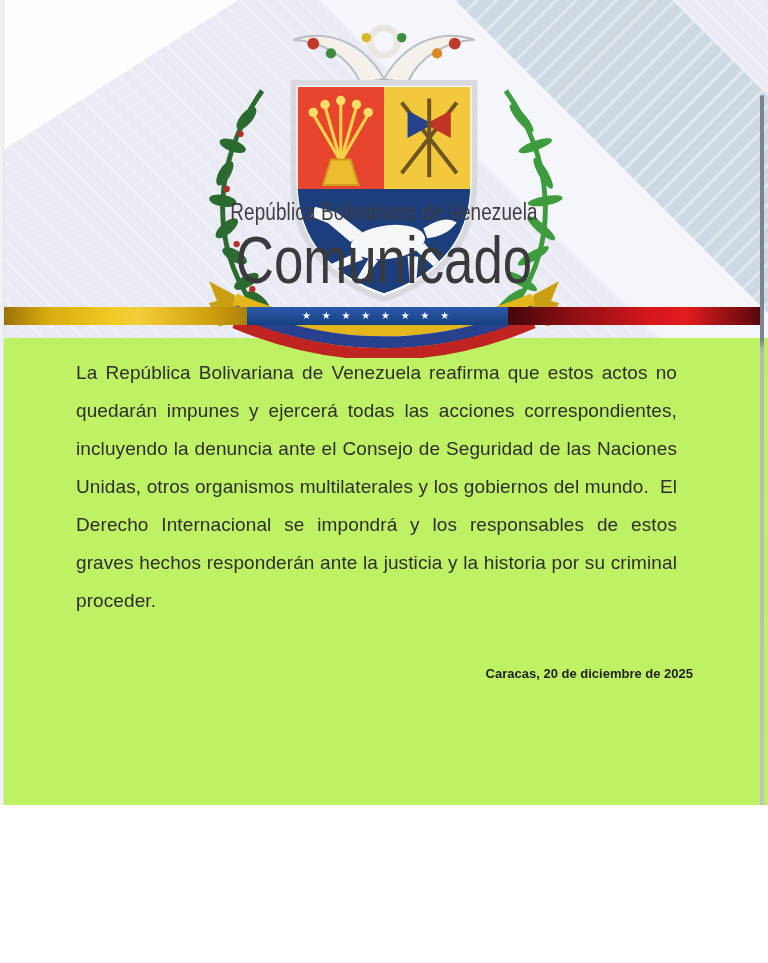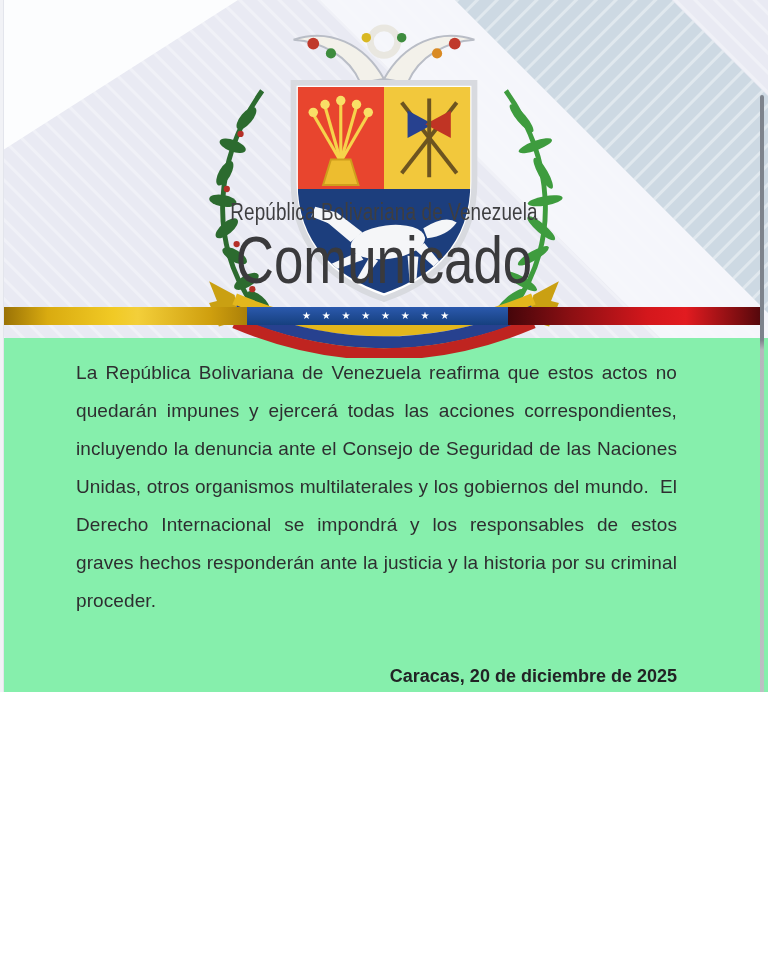--- a/index.html
+++ b/index.html
@@ -1,18 +1,18 @@
 <!DOCTYPE html>
 <html><head>
 <meta charset="utf-8">
 <style>
   html,body{margin:0;padding:0;background:#ffffff;}
   .page{
-    position:relative;width:768px;height:692px;margin:0 auto;
-    background:#86efac;overflow:hidden;
+    position:relative;width:768px;height:805px;margin:0 auto;
+    background:#bef264;overflow:hidden;
     font-family:"Liberation Sans",sans-serif;
   }
   
   .header{position:absolute;top:0;left:0;width:768px;height:338px;}
   .header svg{display:block;width:768px;height:338px;}
   .coat{position:absolute;top:20px;left:50%;transform:translateX(-50%);width:212px;height:172px;}
   .republic{
     position:absolute;top:199px;left:0;width:768px;text-align:center;
     font-size:23px;font-weight:400;color:#3e3e40;letter-spacing:.2px;
     transform:scaleX(.82);
@@ -35,22 +35,22 @@
     position:absolute;inset:0;display:flex;align-items:center;justify-content:center;
     color:#ffffff;font-size:10px;letter-spacing:4px;line-height:18px;white-space:nowrap;
   }
   
   .bodytext{
     position:absolute;top:354px;left:76px;width:601px;
     font-size:19px;line-height:38px;text-align:justify;color:#2e2e30;
     letter-spacing:.1px;white-space:pre-wrap;
   }
   .dateline{
-    position:absolute;top:666px;right:91px;
-    font-size:18px;font-weight:700;color:#222325;text-align:right;
+    position:absolute;top:666px;right:75px;
+    font-size:13px;font-weight:700;color:#222325;text-align:right;
   }
   .pagenum{
     position:absolute;top:894px;left:0;width:768px;text-align:center;
     font-size:17px;color:#3e3e42;
   }
   
   .left-edge{position:absolute;left:0;top:0;bottom:0;width:3px;background:#f1f2f6;border-right:1px solid #e3e5ec;}
   .scrollbar{
     position:absolute;right:4px;top:95px;height:868px;width:4px;border-radius:2px;
     background:linear-gradient(to bottom,#7d838c 0,#7d838c 245px,#b5b8bd 255px,#c3c5c9 100%);

